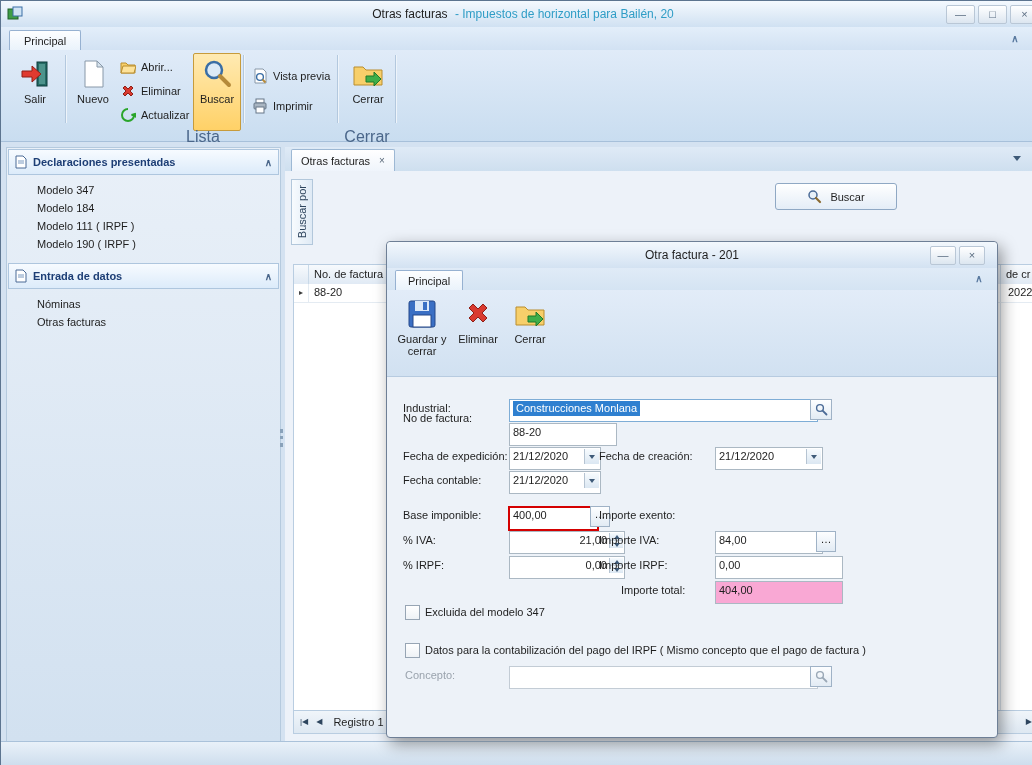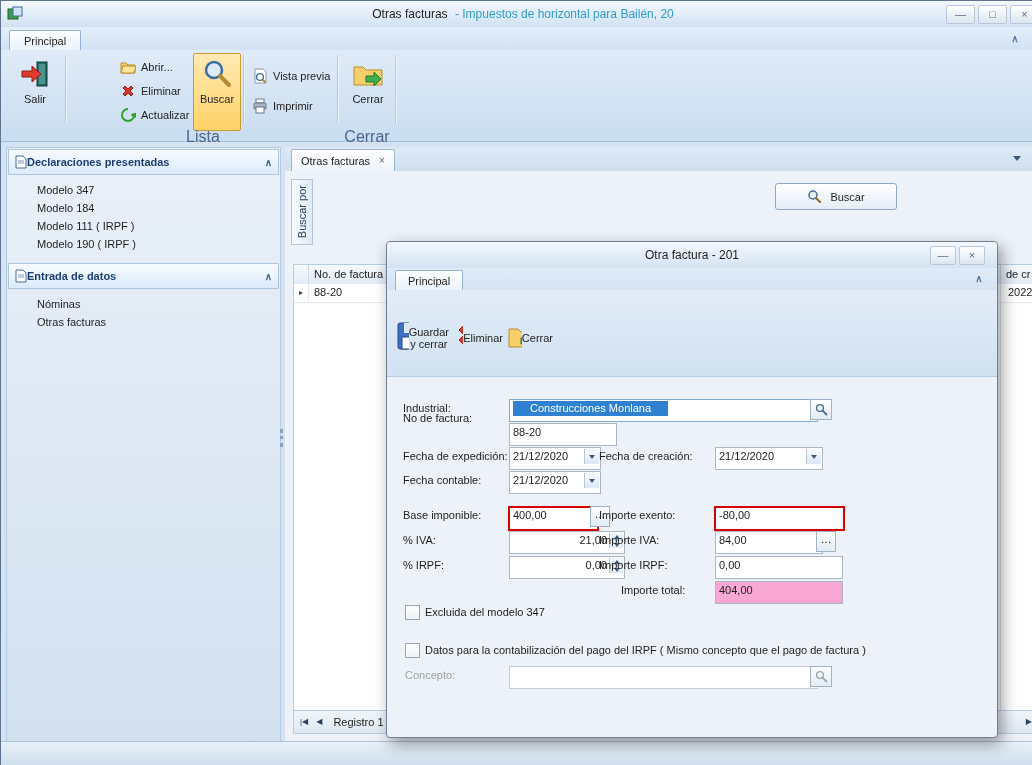--- a/index.html
+++ b/index.html
@@ -30,21 +30,21 @@
           padding-top:4px;text-align:center;border:1px solid transparent;border-radius:2px}
   .bigbtn .cap{margin-top:3px;line-height:12px}
   .bigbtn.hl{background:linear-gradient(#ffeab2,#ffd167);border:1px solid #c79b3b}
   .smallbtn{position:absolute;display:flex;align-items:center;gap:5px;height:22px;padding:0 3px;white-space:nowrap}
   .vsep{position:absolute;top:5px;height:68px;width:1px;background:#b3c8de;box-shadow:1px 0 0 #eef4fa}
   .grpcap{position:absolute;top:78px;font-size:16px;color:#4a668a;text-align:center}
   
   .sidebar{left:5px;top:146px;width:273px;height:593px;background:linear-gradient(#e9f0f8,#d2e1f0);
            border:1px solid #b5cade}
   .sidehdr{position:absolute;left:1px;right:1px;height:24px;background:linear-gradient(#f7fbff,#dcebfa);
-           border:1px solid #aec6de;display:flex;align-items:center;padding:0 6px;
+           border:1px solid #aec6de;display:flex;align-items:center;gap:6px;padding:0 6px;
            font-weight:bold;color:#1d3e75}
   .sidehdr .chev{margin-left:auto;font-weight:bold;color:#4a668a;font-size:10px}
   .sideitem{position:absolute;left:30px;height:18px;line-height:18px}
   .split-dots{left:279px;top:428px;width:3px;height:18px;border-left:3px dotted #8aa2ba}
   
   .tabstrip{left:284px;top:146px;width:748px;height:24px;background:linear-gradient(#dfeaf6,#cedfef);
             border-bottom:1px solid #9db8d4}
   .doctab{position:absolute;left:6px;top:2px;height:22px;padding:0 9px;display:flex;align-items:center;gap:9px;
           background:linear-gradient(#ffffff,#eef4fb);border:1px solid #9db8d4;border-bottom:none;
           border-radius:2px 2px 0 0}
@@ -70,21 +70,21 @@
         display:flex;flex-direction:column}
   .spin i{flex:1;display:flex;align-items:center;justify-content:center;
           background:linear-gradient(#f7fbfe,#dbe7f2);font-style:normal}
   .spin i+i{border-top:1px solid #c6d2de}
   .tri-down{width:0;height:0;border-left:3px solid transparent;border-right:3px solid transparent;border-top:4px solid #3e5a78}
   .tri-up{width:0;height:0;border-left:3px solid transparent;border-right:3px solid transparent;border-bottom:4px solid #3e5a78}
   .ellbtn{position:absolute;width:18px;height:19px;background:linear-gradient(#fdfeff,#e2ebf4);
           border:1px solid #9fb2c6;text-align:center;line-height:14px}
   .lookupbtn{position:absolute;width:20px;height:19px;background:linear-gradient(#fdfeff,#e2ebf4);
              border:1px solid #9fb2c6;display:flex;align-items:center;justify-content:center}
-  .sel{display:inline-block;background:#2f80d0;color:#fff;padding:0 17px}
+  .sel{display:inline-block;background:#2f80d0;color:#fff;padding:0 3px}
   
   .gridhdr{position:absolute;left:8px;top:93px;width:738px;height:20px;display:flex;
            background:linear-gradient(#f7fafd,#dfe9f4);border:1px solid #b9cde1}
   .gridhdr .ind{width:14px;border-right:1px solid #c9d9e8}
   .gridhdr .c1{width:356px;padding-left:5px;line-height:18px;border-right:1px solid #c9d9e8}
   .gridbody{position:absolute;left:8px;top:113px;width:738px;height:426px;background:#fff;
             border:1px solid #b9cde1;border-top:none}
   .gridrow{position:absolute;left:0;top:0;width:100%;height:18px;display:flex;border-bottom:1px solid #e4ebf2}
   .gridrow .ind{width:14px;border-right:1px solid #e4ebf2;text-align:center;font-size:8px;line-height:17px;color:#3a3a3a}
   .gridrow .c1{width:356px;padding-left:5px;line-height:17px}
@@ -98,21 +98,21 @@
   
   .dialog{left:385px;top:240px;width:610px;height:495px;background:#edf2f8;border:1px solid #6e7f96;
           border-radius:4px;box-shadow:4px 6px 16px rgba(0,0,0,.4);z-index:10}
   .dtitle{position:absolute;left:0;top:0;width:100%;height:26px;background:linear-gradient(#f3f8fd,#d3e2f2);
           border-bottom:1px solid #c2d4e6;border-radius:4px 4px 0 0;display:flex;align-items:center}
   .dtabs{position:absolute;left:0;top:26px;width:100%;height:22px;background:linear-gradient(#e0ebf7,#d5e4f3)}
   .dtab{position:absolute;left:8px;top:2px;height:20px;padding:0 12px;line-height:20px;
         background:linear-gradient(#fdfeff,#e9f2fb);border:1px solid #96b1d1;border-bottom:none;border-radius:2px 2px 0 0}
   .dtoolbar{position:absolute;left:0;top:48px;width:100%;height:86px;background:linear-gradient(#e2ecf8,#d1e1f1);
             border-bottom:1px solid #b7cbe0}
-  .dbig{position:absolute;top:5px;height:76px;display:flex;flex-direction:row;align-items:center;
+  .dbig{position:absolute;top:5px;height:76px;display:flex;flex-direction:column;align-items:center;
         padding-top:3px;text-align:center;border-radius:2px}
   .dbig .cap{margin-top:3px;line-height:12px}
   .chklbl{position:absolute;line-height:14px;white-space:nowrap}
   .chk{position:absolute;width:13px;height:13px;border:1px solid #97a5b4;background:linear-gradient(#fff,#eef2f6)}
   .graylbl{color:#9aa3ad}
 </style>
 </head>
 <body>
 
 <div id="win">
@@ -143,20 +143,27 @@
     <div class="bigbtn" style="left:8px;width:50px">
       <svg width="32" height="32">
         <rect x="18" y="4" width="10" height="24" fill="#256a64" stroke="#0d3a3a"></rect>
         <rect x="20" y="6" width="6" height="20" fill="#4d938c"></rect>
         <path d="M3 13 h10 v-5 l9 8 -9 8 v-5 H3 z" fill="#e03a2f" stroke="#8f1f16"></path>
       </svg>
       <div class="cap">Salir</div>
     </div>
     <div class="vsep" style="left:64px"></div>
 
+    <div class="bigbtn" style="left:68px;width:46px">
+      <svg width="32" height="32">
+        <path d="M8 3 h12 l6 6 v20 H8 z" fill="#ffffff" stroke="#8898a8"></path>
+        <path d="M20 3 l6 6 h-6 z" fill="#d8e4ee" stroke="#8898a8"></path>
+      </svg>
+      <div class="cap">Nuevo</div>
+    </div>
 
     <div class="smallbtn" style="left:116px;top:6px">
       <svg width="16" height="16">
         <path d="M1 4 h5 l2 2 h7 v8 H1 z" fill="#f7cf6a" stroke="#b98d2f"></path>
         <path d="M3 7 h13 l-2 7 H1 z" fill="#fde29a" stroke="#b98d2f"></path>
       </svg>
       <span>Abrir...</span>
     </div>
     <div class="smallbtn" style="left:116px;top:30px">
       <svg width="16" height="16">
@@ -367,21 +374,20 @@
       <span>21/12/2020</span>
       <span class="ddbtn">
           <span class="tri-down"></span>
         </span>
     </div>
 
     <span class="lbl" style="left:16px;top:264px">Base imponible:</span>
     <div class="field red" style="left:121px;top:264px;width:81px">400,00</div>
     <div class="ellbtn" style="left:203px;top:264px">…</div>
     <span class="lbl" style="left:212px;top:264px">Importe exento:</span>
-    <div class="field red" style="left:327px;top:264px;width:121px">-80,00</div>
 
     <span class="lbl" style="left:16px;top:289px">% IVA:</span>
     <div class="field right" style="left:122px;top:289px;width:94px;padding-right:17px">
       <span>21,00</span>
       <span class="spin">
           <i>
             <span class="tri-up"></span>
           </i>
           <i>
             <span class="tri-down"></span>

